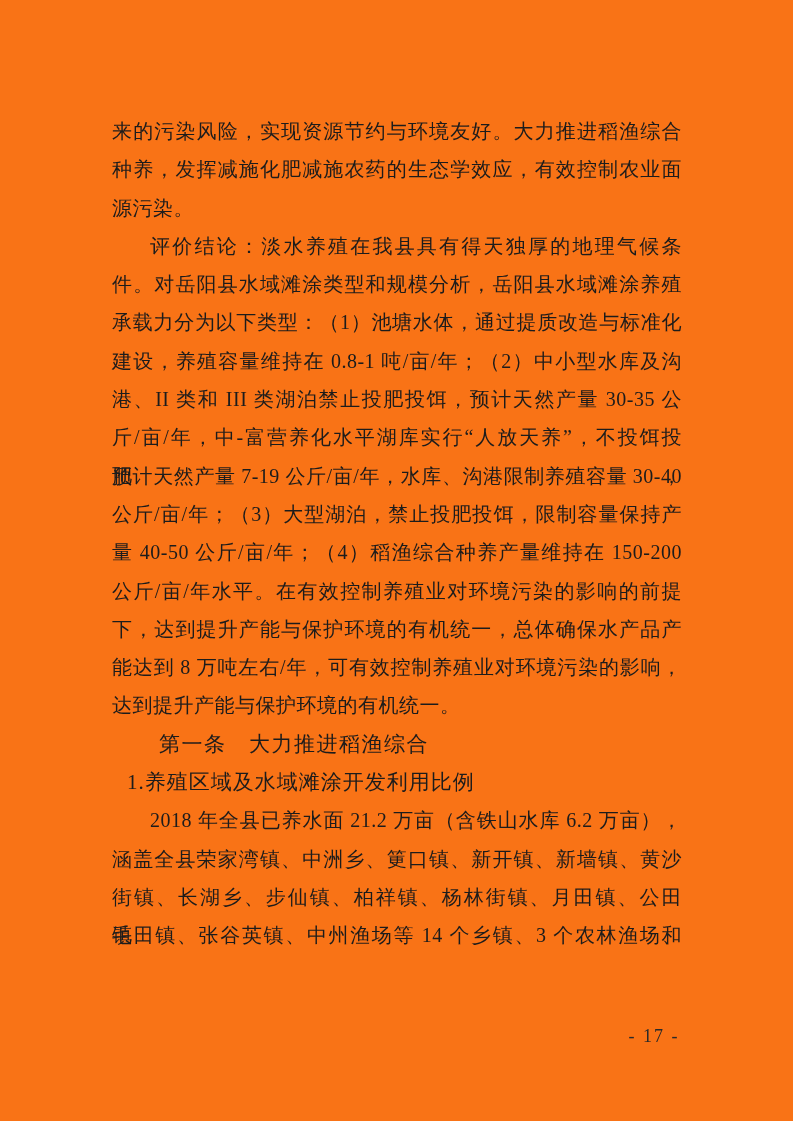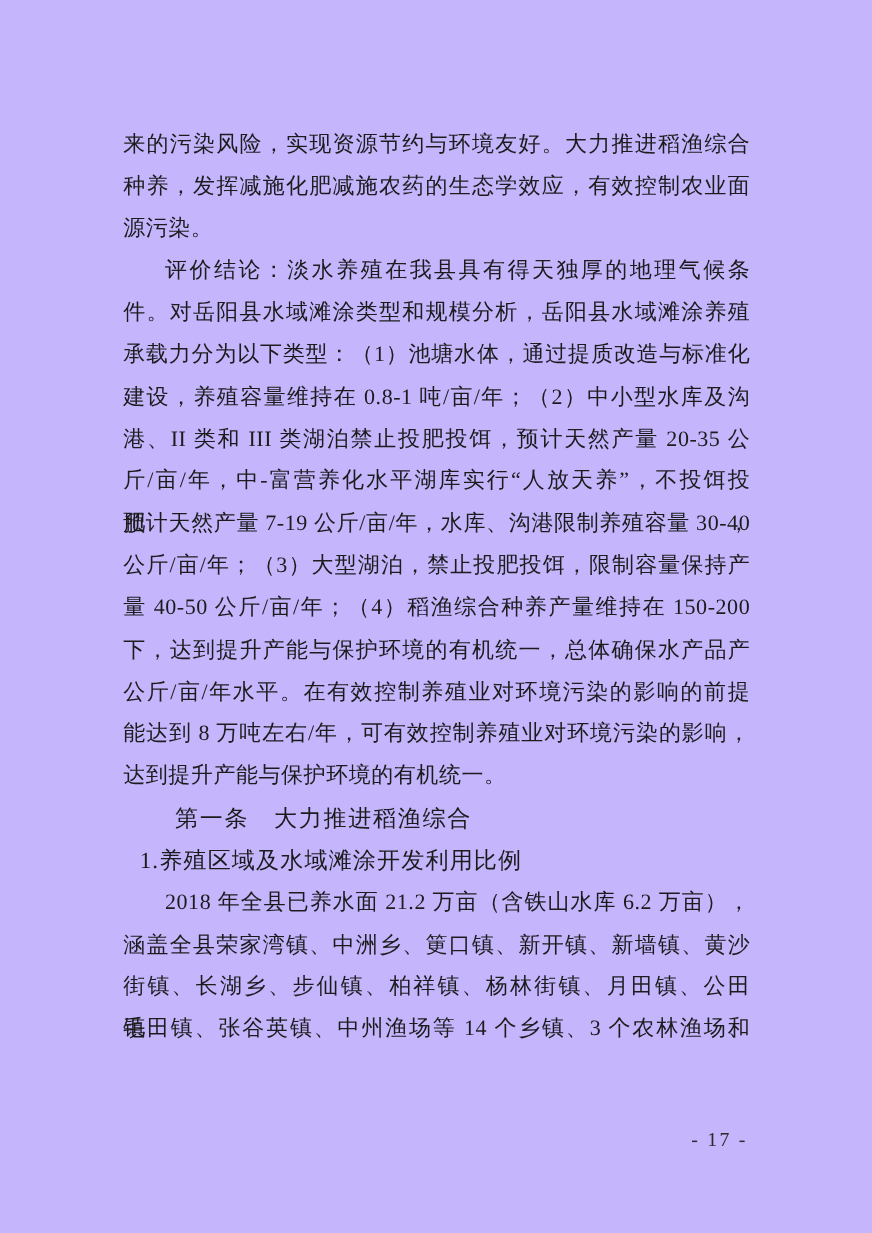--- a/index.html
+++ b/index.html
@@ -4,21 +4,21 @@
 <style>
   html, body { margin: 0; padding: 0; }
   body {
     width: 793px; height: 1121px;
     background: #f4f4f2;
     font-family: "Liberation Serif", "DejaVu Serif", serif;
   }
   .page {
     position: relative;
     width: 793px; height: 1121px;
-    background: #c4b5fd;
+    background: #f97316;
     color: #1c1c1c;
     overflow: hidden;
   }
   .text-col {
     position: absolute;
     left: 112px; top: 112px;
     width: 570px;
   }
   .line {
     height: 38.3px;
@@ -77,27 +77,27 @@
       <div class="line">来的污染风险，实现资源节约与环境友好。大力推进稻渔综合</div>
       <div class="line">种养，发挥减施化肥减施农药的生态学效应，有效控制农业面</div>
       <div class="line para-end">源污染。</div>
     </div>
 
     <div>
       <div class="line para-start">评价结论：淡水养殖在我县具有得天独厚的地理气候条</div>
       <div class="line">件。对岳阳县水域滩涂类型和规模分析，岳阳县水域滩涂养殖</div>
       <div class="line">承载力分为以下类型：（1）池塘水体，通过提质改造与标准化</div>
       <div class="line">建设，养殖容量维持在 0.8-1 吨/亩/年；（2）中小型水库及沟</div>
-      <div class="line">港、II 类和 III 类湖泊禁止投肥投饵，预计天然产量 20-35 公</div>
+      <div class="line">港、II 类和 III 类湖泊禁止投肥投饵，预计天然产量 30-35 公</div>
       <div class="line">斤/亩/年，中-富营养化水平湖库实行“人放天养”，不投饵投肥，</div>
       <div class="line">预计天然产量 7-19 公斤/亩/年，水库、沟港限制养殖容量 30-40</div>
       <div class="line">公斤/亩/年；（3）大型湖泊，禁止投肥投饵，限制容量保持产</div>
       <div class="line">量 40-50 公斤/亩/年；（4）稻渔综合种养产量维持在 150-200</div>
+      <div class="line">公斤/亩/年水平。在有效控制养殖业对环境污染的影响的前提</div>
       <div class="line">下，达到提升产能与保护环境的有机统一，总体确保水产品产</div>
-      <div class="line">公斤/亩/年水平。在有效控制养殖业对环境污染的影响的前提</div>
       <div class="line">能达到 8 万吨左右/年，可有效控制养殖业对环境污染的影响，</div>
       <div class="line para-end">达到提升产能与保护环境的有机统一。</div>
     </div>
 
 
     <div class="line article-heading">第一条　大力推进稻渔综合</div>
 
     <div class="line numbered-heading">1.养殖区域及水域滩涂开发利用比例</div>
 
     <div>

